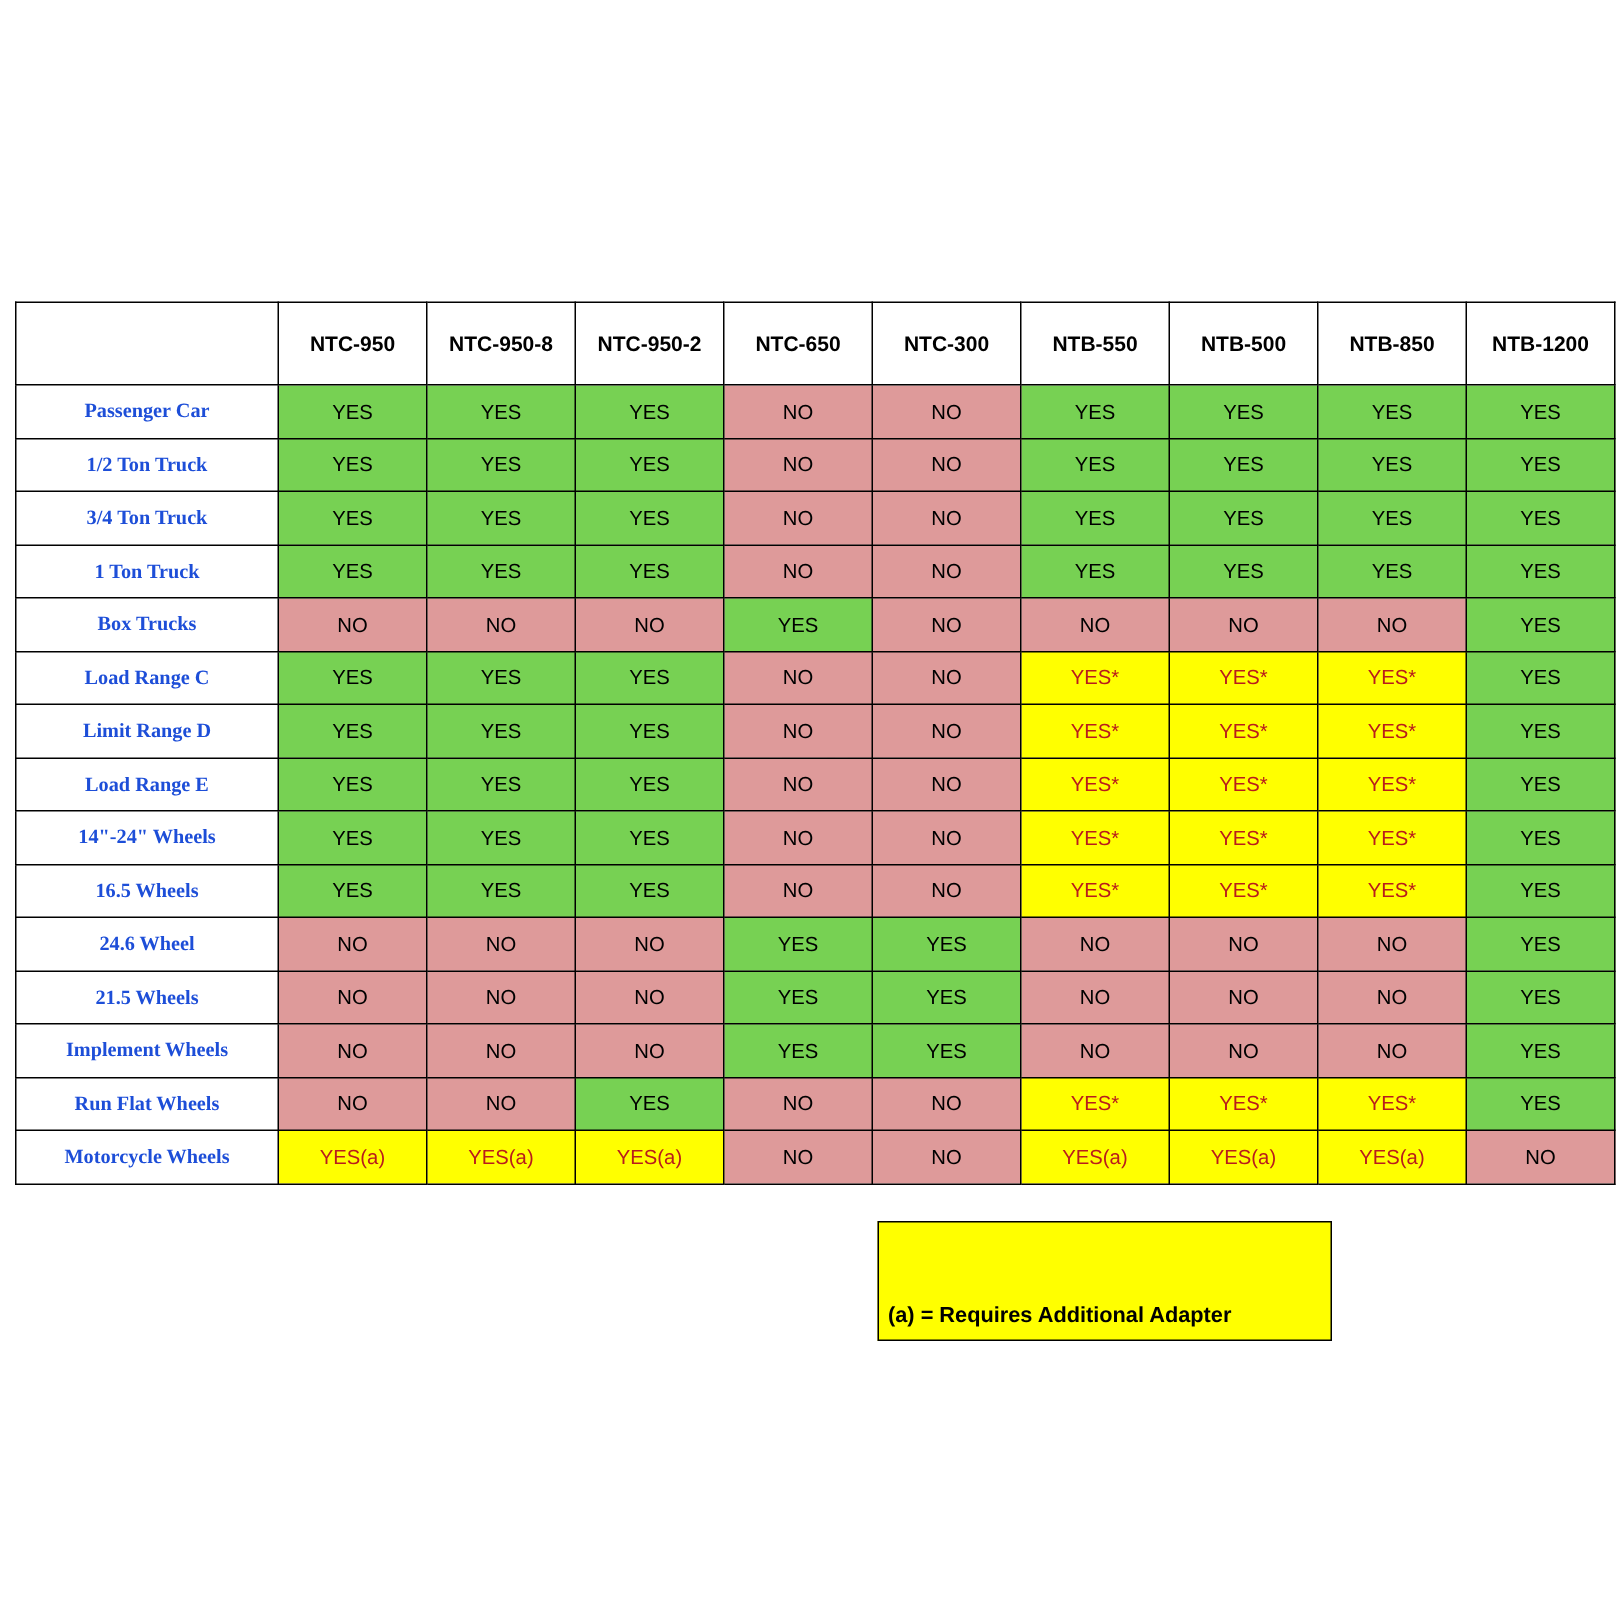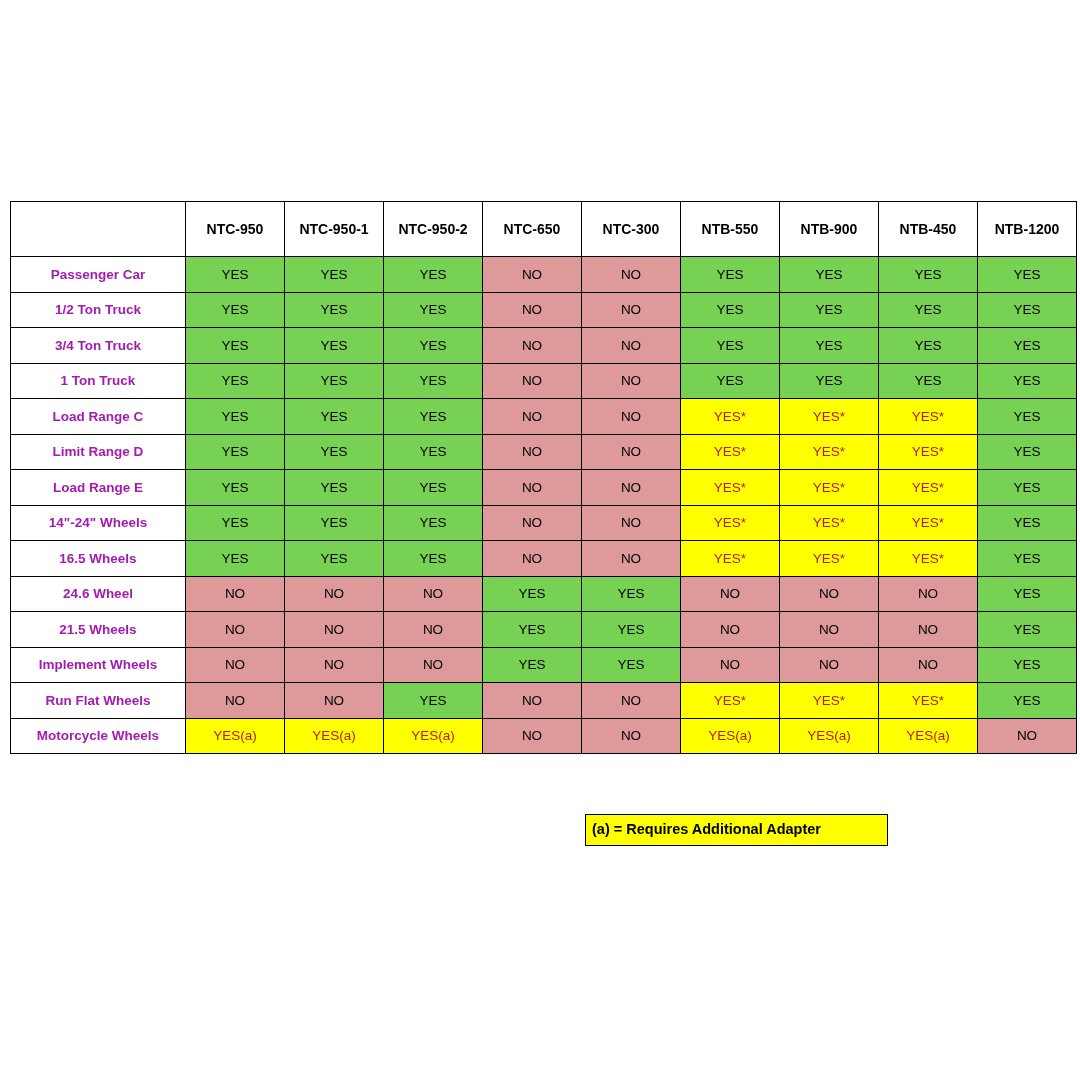--- a/index.html
+++ b/index.html
@@ -73,21 +73,22 @@
     font-size: 14px;
   }
   table.compat thead th.corner { background: #ffffff; }
 
   td.rowlabel {
     text-align: left;
     padding-left: 6px;
     font-weight: bold;
     font-size: 14px;
     background: #ffffff;
-    color: #a21caf;
+    color: #1d4ed8;
+    font-family: Liberation Serif, serif;
   }
   td.yes  { background: #77d153; color: #000000; }
   td.no   { background: #de9a9a; color: #000000; }
   td.star { background: #ffff00; color: #b91c1c; }
 
   .legend {
     position: absolute;
     left: 585px;
     top: 814px;
     width: 303px;
@@ -96,20 +97,21 @@
     box-sizing: border-box;
     padding: 4px 6px 5px 6px;
     z-index: 3;
   }
   .legend div {
     font-size: 14.5px;
     font-weight: bold;
     color: #000000;
     line-height: 21px;
     white-space: nowrap;
+    margin-top: 48px;
   }
 </style>
 </head>
 <body>
 
 <div id="stage">
 
   <div id="watermark">
     <div class="wm-mark">Θ</div>
     <div class="wm-text">Tire Guides</div>
@@ -125,27 +127,27 @@
         <col class="datacol">
         <col class="datacol">
       <col class="datacol">
         <col class="datacol">
         <col class="datacol">
     </colgroup>
     <thead>
       <tr>
         <th class="corner"></th>
         <th>NTC-950</th>
-        <th>NTC-950-1</th>
+        <th>NTC-950-8</th>
         <th>NTC-950-2</th>
         <th>NTC-650</th>
         <th>NTC-300</th>
         <th>NTB-550</th>
-        <th>NTB-900</th>
-        <th>NTB-450</th>
+        <th>NTB-500</th>
+        <th>NTB-850</th>
         <th>NTB-1200</th>
       </tr>
     </thead>
     <tbody id="table-body">
         <tr>
           <td class="rowlabel">Passenger Car</td>
           <td class="yes">YES</td>
           <td class="yes">YES</td>
           <td class="yes">YES</td>
           <td class="no">NO</td>
@@ -185,20 +187,32 @@
           <td class="yes">YES</td>
           <td class="yes">YES</td>
           <td class="no">NO</td>
           <td class="no">NO</td>
           <td class="yes">YES</td>
           <td class="yes">YES</td>
           <td class="yes">YES</td>
           <td class="yes">YES</td>
         </tr>
         <tr>
+          <td class="rowlabel">Box Trucks</td>
+          <td class="no">NO</td>
+          <td class="no">NO</td>
+          <td class="no">NO</td>
+          <td class="yes">YES</td>
+          <td class="no">NO</td>
+          <td class="no">NO</td>
+          <td class="no">NO</td>
+          <td class="no">NO</td>
+          <td class="yes">YES</td>
+        </tr>
+        <tr>
           <td class="rowlabel">Load Range C</td>
           <td class="yes">YES</td>
           <td class="yes">YES</td>
           <td class="yes">YES</td>
           <td class="no">NO</td>
           <td class="no">NO</td>
           <td class="star">YES*</td>
           <td class="star">YES*</td>
           <td class="star">YES*</td>
           <td class="yes">YES</td>

